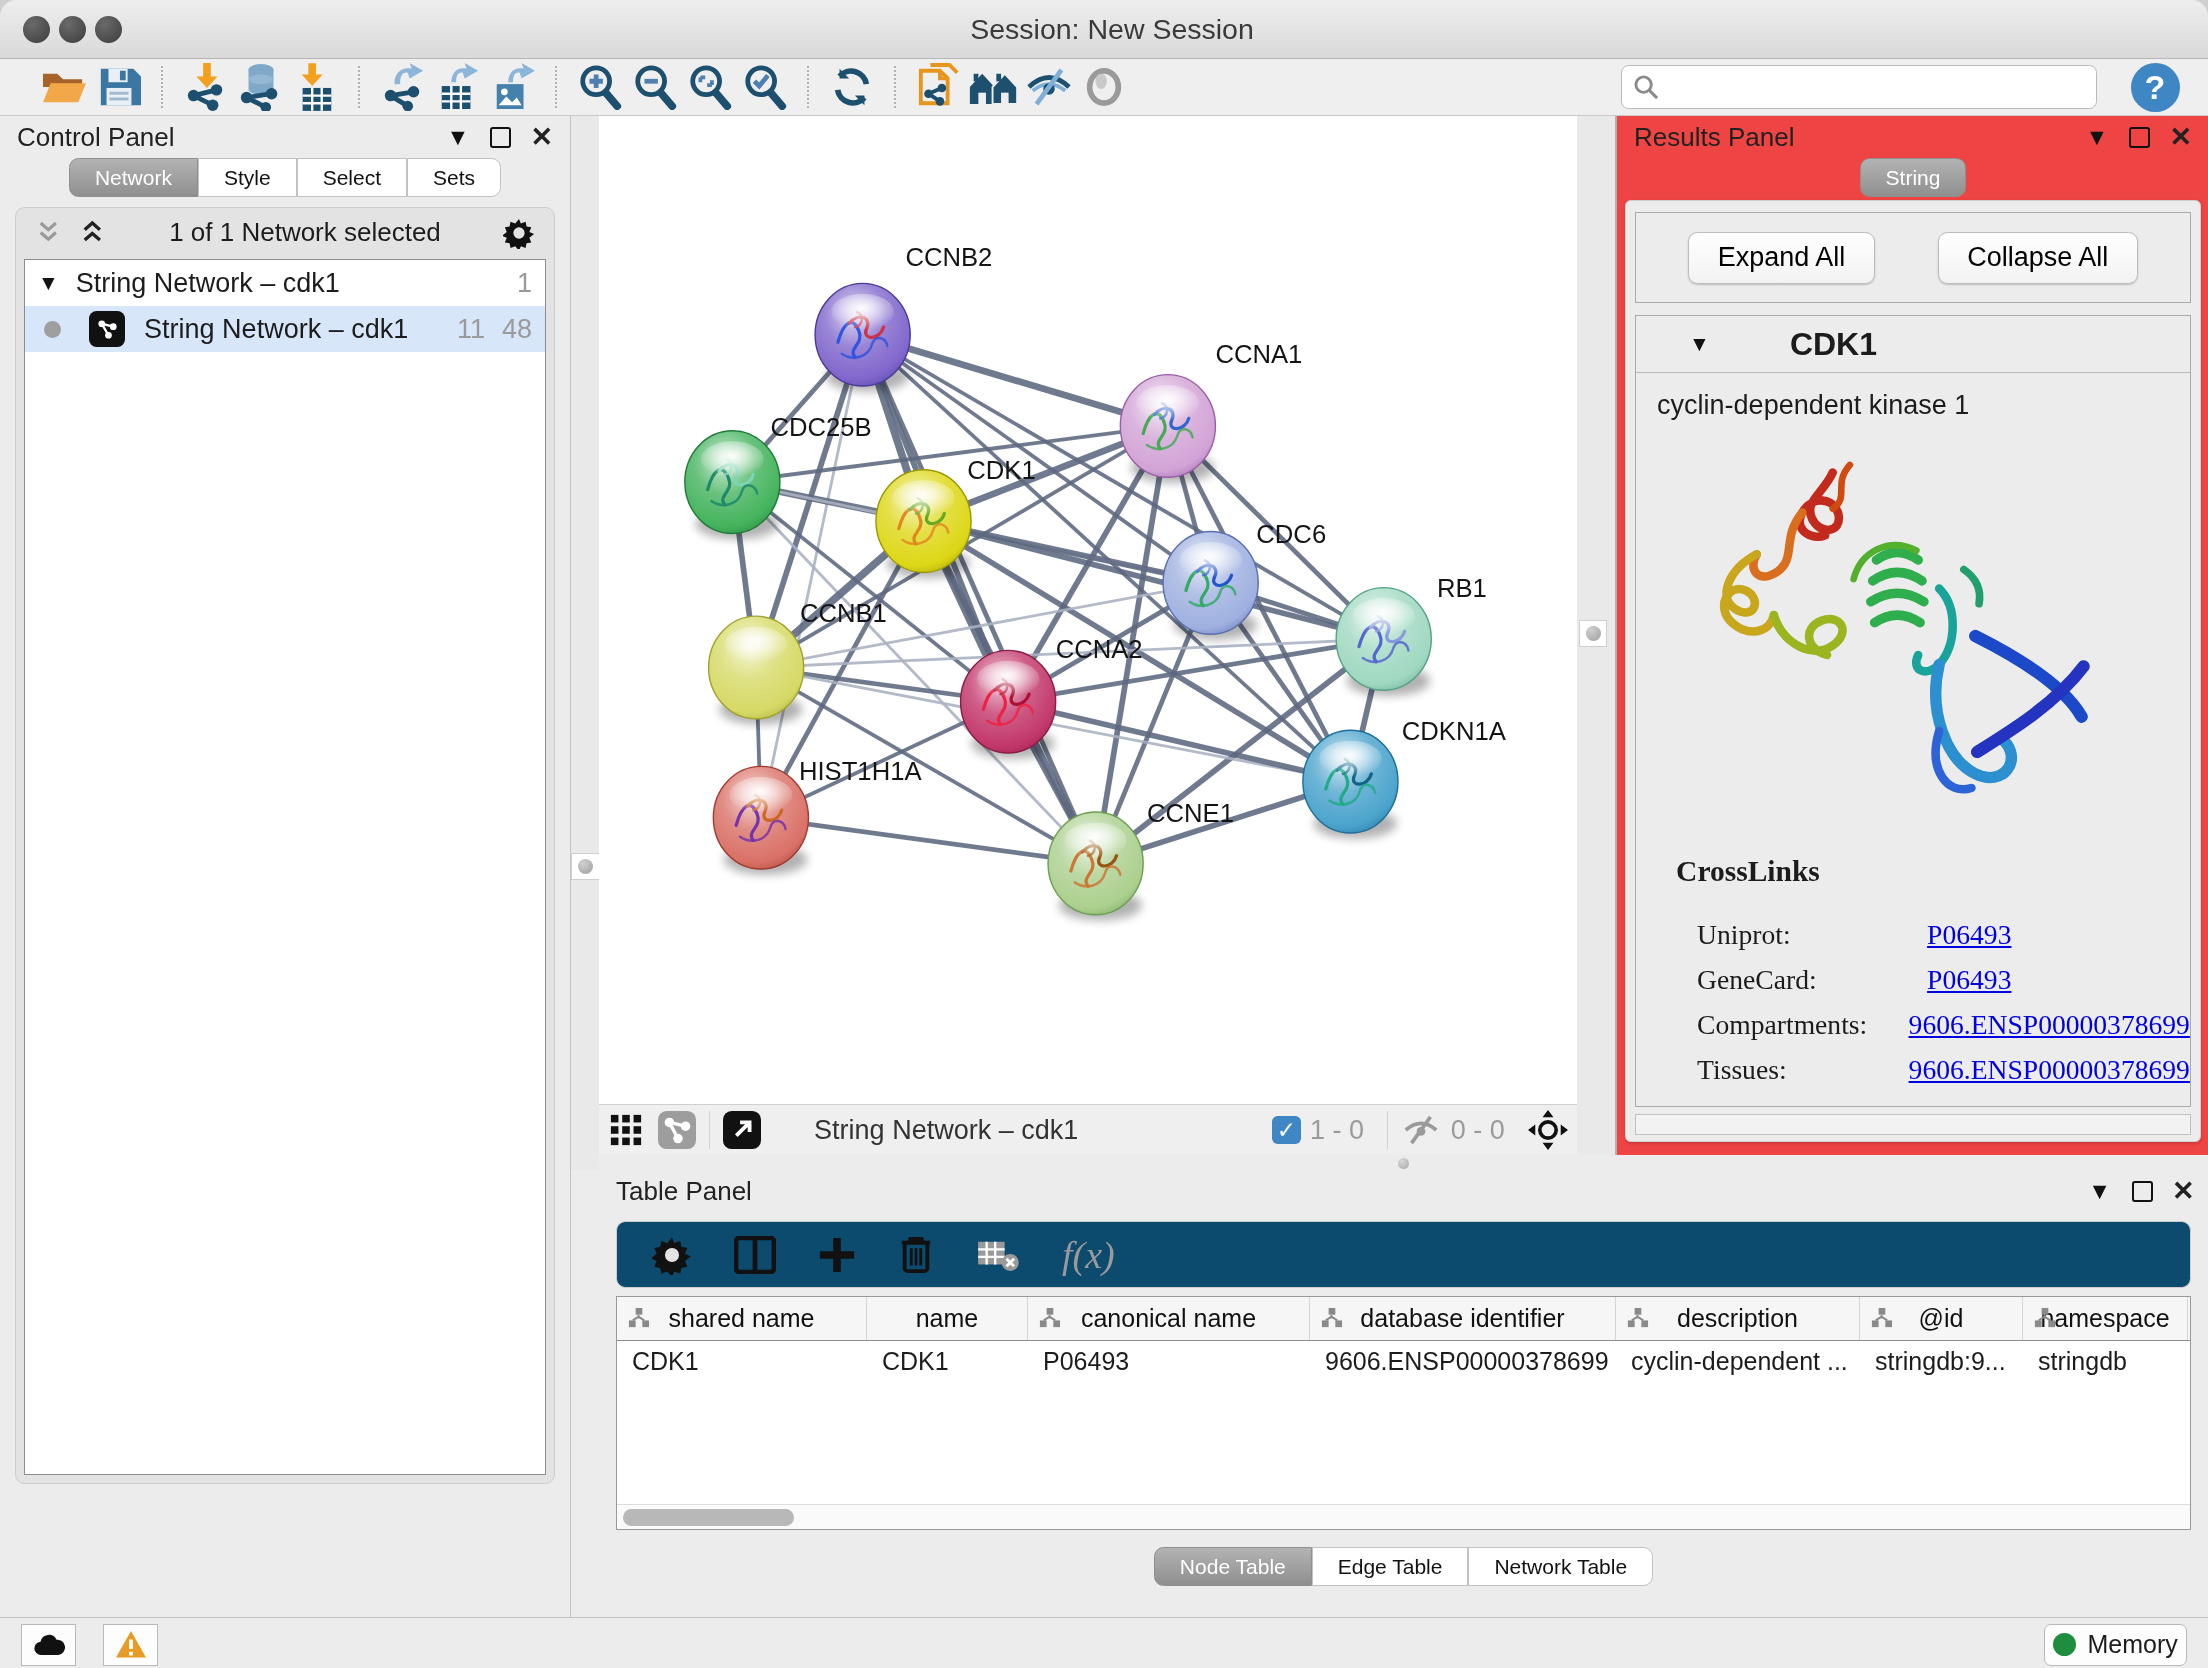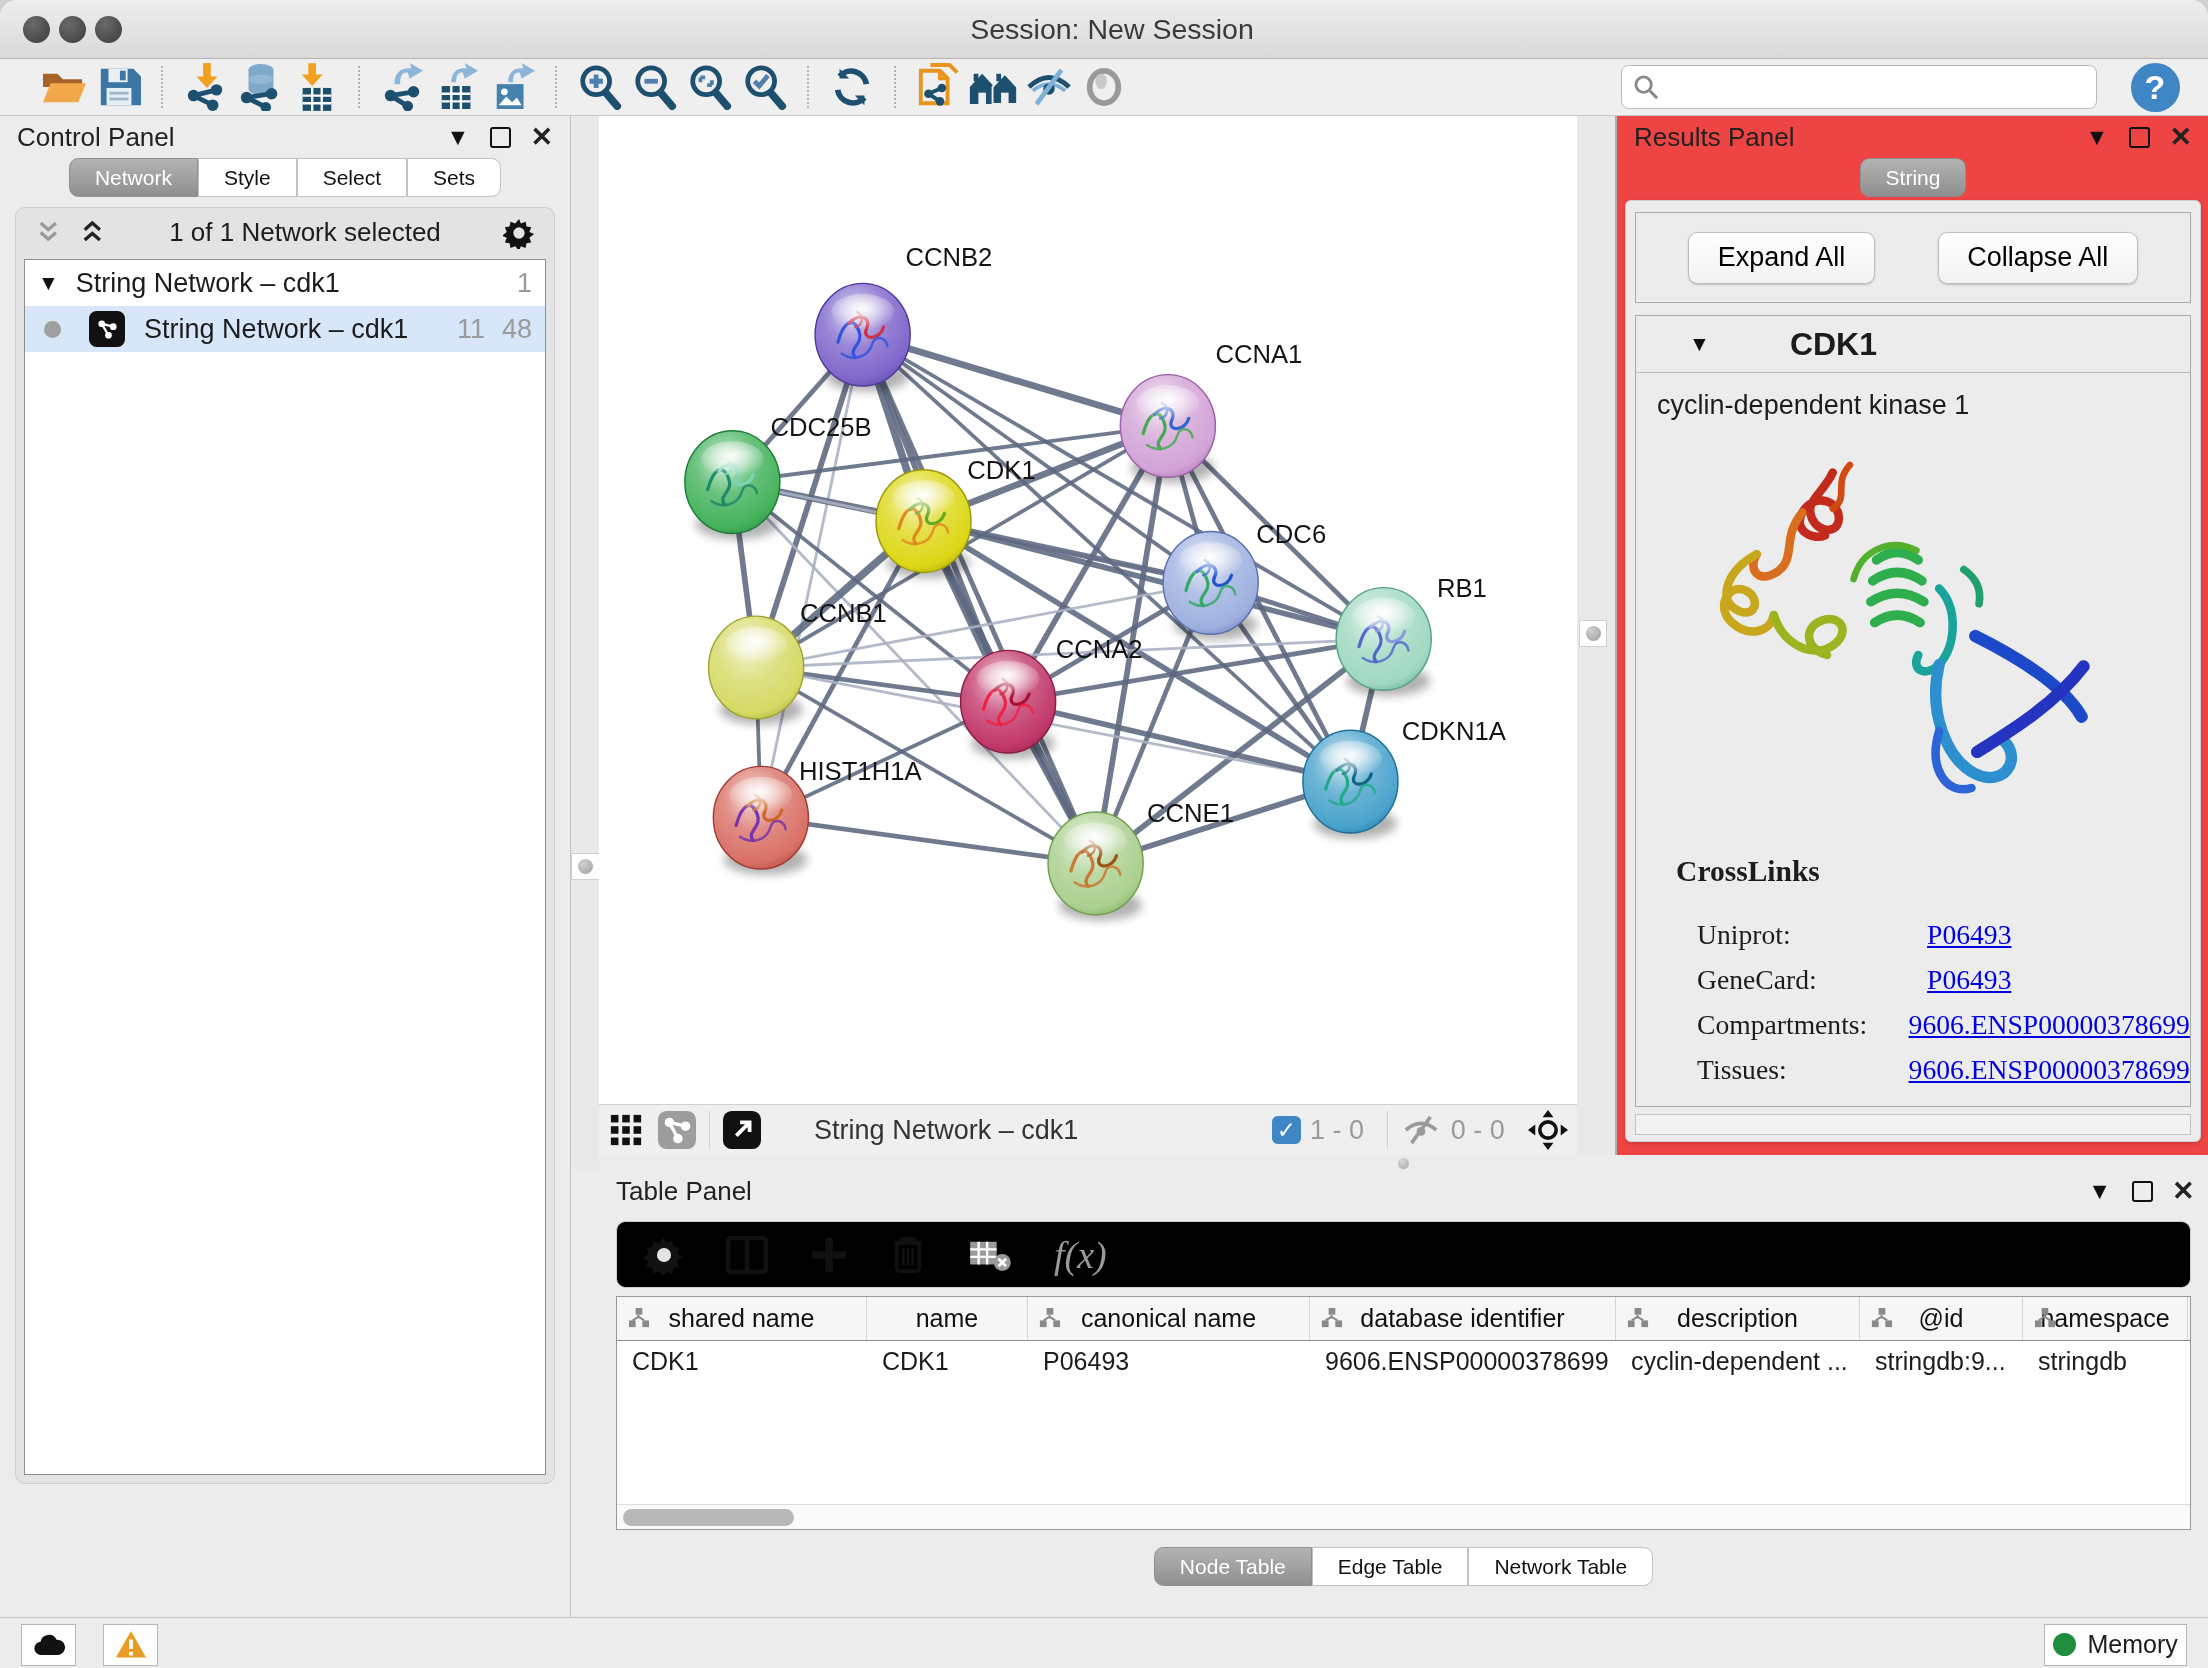--- a/index.html
+++ b/index.html
@@ -96,38 +96,38 @@
   #rp-desc { font-size:27px; padding:17px 0 0 21px; }
   #rp-protein { display:block; margin:25px auto 0 auto; }
   #crosslinks { font-family:"Liberation Serif", serif; padding:28.5px 0 0 40px; }
   #crosslinks h3 { font-size:29.5px; margin-bottom:31px; }
   .cl-row { display:flex; font-size:27.6px; margin:13.3px 0 13.3px 21px; }
   .cl-row .lbl { width:230px; }
   .cl-row a { color:#0000e0; text-decoration:underline; }
   #rp-hscroll { position:absolute; left:9.5px; right:9.5px; bottom:5.7px; height:21px; border:1px solid #c2c2c2; background:#f2f2f2; }
 
   
-  #tp-toolbar { position:absolute; left:17px; right:17px; top:51px; height:67px; background:#000000;
-    border:1px solid #cdcdcd; border-radius:9.5px; display:flex; align-items:center; gap:42px; padding:0 27px; }
+  #tp-toolbar { position:absolute; left:17px; right:17px; top:51px; height:67px; background:#0c4a6e;
+    border:1px solid #cdcdcd; border-radius:9.5px; display:flex; align-items:center; gap:42px; padding:0 35px; }
   #fx-label { font-family:"Liberation Serif", serif; font-style:italic; font-size:38px; color:#9a9a9a; }
   #tp-table { position:absolute; left:17px; right:17px; top:126px; height:234px; background:#fff; border:1.9px solid #999; }
   #tp-header { display:flex; height:44px; background:#f6f6f6; border-bottom:1.9px solid #8d8d8d; }
   .th { display:flex; align-items:center; justify-content:center; gap:11.4px; font-size:25px; color:#111;
     border-right:1px solid #d5d5d5; overflow:hidden; white-space:nowrap; flex:0 0 auto; position:relative;}
   .th svg { position:absolute; left:9.5px; }
   #tp-row { display:flex; height:42px; }
   .td { font-size:25px; padding:5.7px 3.8px 0 15px; overflow:hidden; white-space:nowrap; flex:0 0 auto; }
   #tp-hscroll { position:absolute; left:0px; right:0px; bottom:0px; height:25px; background:#fafafa; border-top:1px solid #ddd; }
   #tp-hscroll .thumb { position:absolute; left:5.7px; top:3.8px; width:171px; height:17px; border-radius:8.6px; background:#b8b8b8; }
   #tp-tabs { position:absolute; left:0; right:0; top:377px; display:flex; justify-content:center; }
 
   
   .sb-btn { position:absolute; top:5.7px; height:42px; background:#fdfdfd; border:1.9px solid #b9b9b9;
     display:flex; align-items:center; justify-content:center; }
-  #memory-btn { right:21px; width:143px; font-size:25px; gap:11.4px; }
+  #memory-btn { right:21px; width:143px; font-size:25px; gap:11.4px;border-radius:7px; }
   #memory-btn .dot { width:23px; height:23px; border-radius:50%; }
 
   svg text { font-family:"Liberation Sans", sans-serif; }
 </style>
 </head>
 <body>
 
 <div id="window">
 
   <div id="titlebar">

